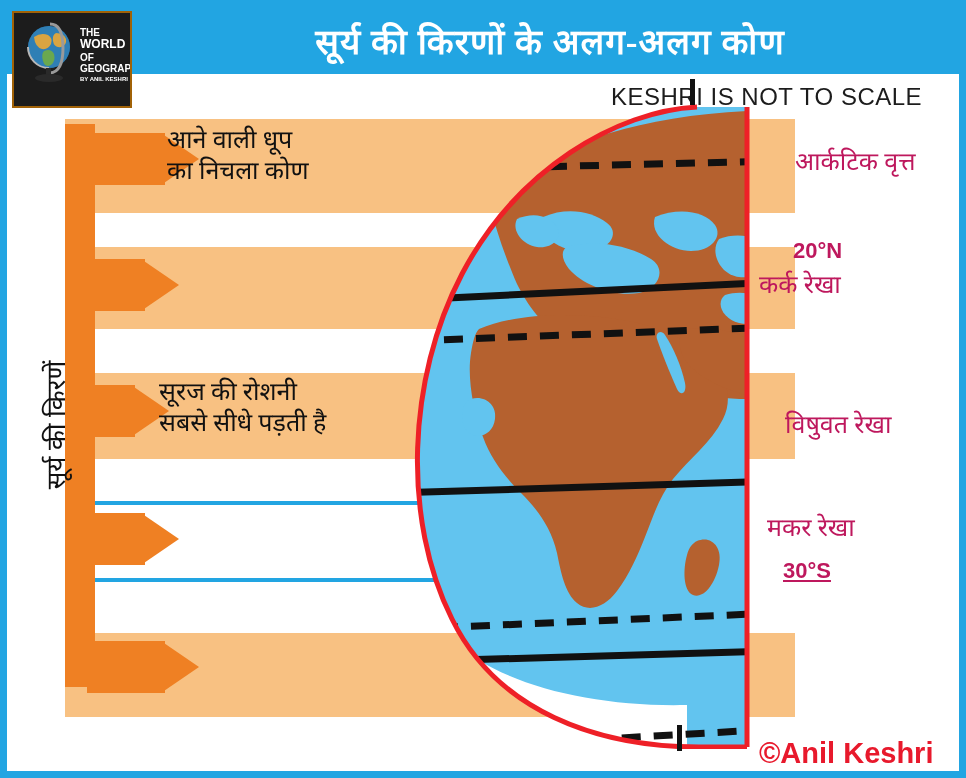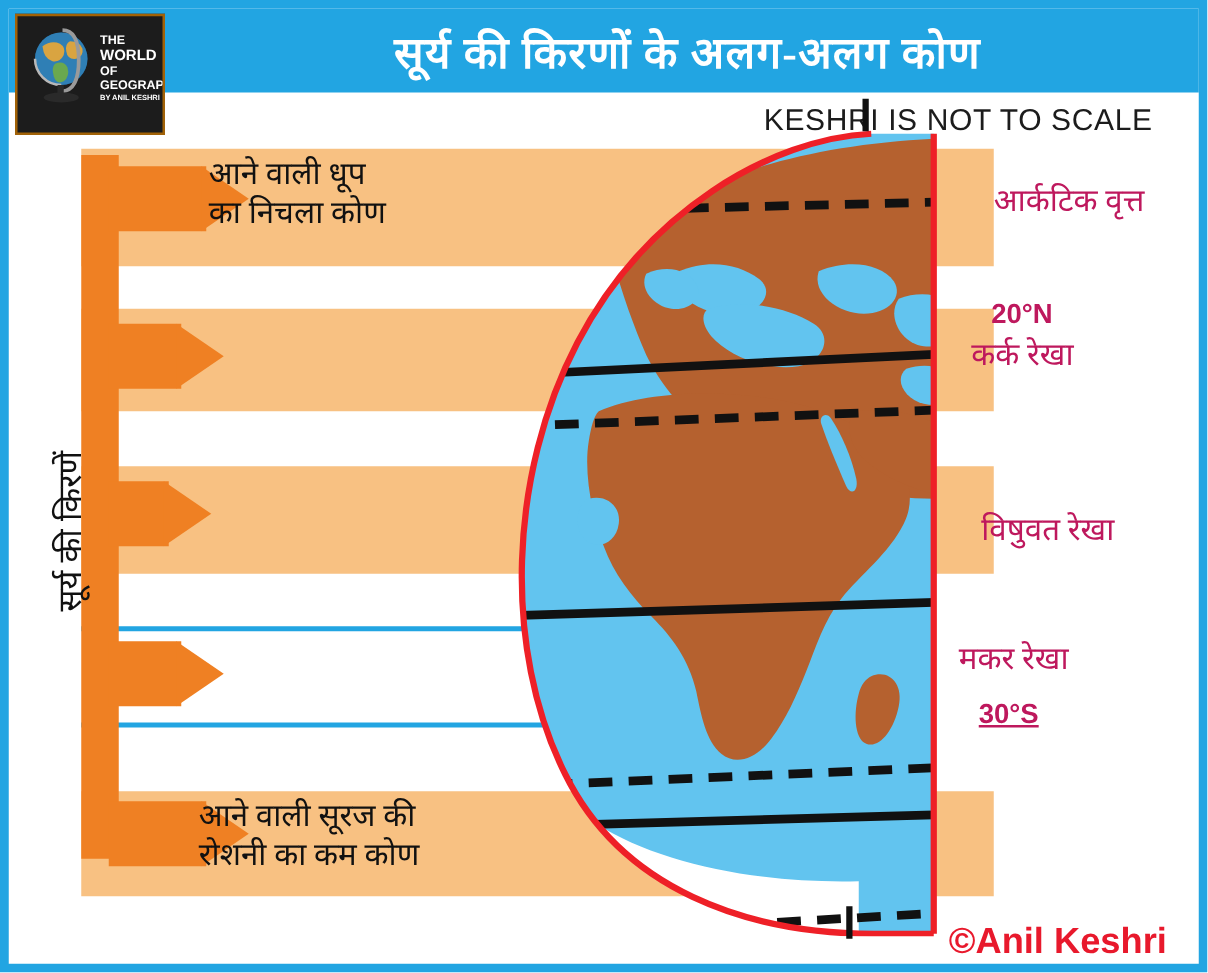--- a/index.html
+++ b/index.html
@@ -187,23 +187,23 @@
   </div>
   <div class="arrow" style="left:80px;top:634px;">
     <div class="shaft" style="width:78px;height:52px;"></div>
     <div class="head" style="left:74px;"></div>
   </div>
 
   <div class="band-label" style="left:160px;top:118px;">
     <div>आने वाली धूप</div>
     <div>का निचला कोण</div>
   </div>
-  <div class="band-label" style="left:152px;top:632px;">
-    <div>आने वाली सूरज की</div>
-    <div>रोशनी का कम कोण</div>
+  <div class="band-label" style="left:152px;top:370px;">
+    <div>सूरज की रोशनी</div>
+    <div>सबसे सीधे पड़ती है</div>
   </div>
 
   <div class="vert-label">सूर्य की किरणें</div>
 
   <div id="globe-wrap">
     <svg width="440" height="650" viewBox="0 0 440 650">
       <defs>
         <clipPath id="globeClip">
           <path d="M330 8 C250 12 150 70 95 175 C40 280 35 420 85 520 C130 612 230 648 332 648 L380 648 L380 8 Z"></path>
         </clipPath>
@@ -264,20 +264,20 @@
       <path d="M330 8 C250 12 150 70 95 175 C40 280 35 420 85 520 C130 612 230 648 332 648 L380 648" fill="none" stroke="#ee2027" stroke-width="5"></path>
       <line x1="380" y1="8" x2="380" y2="648" stroke="#ee2027" stroke-width="5"></line>
     </svg>
   </div>
 
   <div style="position:absolute;left:683px;top:72px;width:5px;height:26px;background:#111;"></div>
   <div style="position:absolute;left:670px;top:718px;width:5px;height:26px;background:#111;"></div>
 
   <div class="right-label" style="left:788px;top:140px;">आर्कटिक वृत्त</div>
   <div class="right-label sm" style="left:786px;top:231px;">20°N</div>
-  <div class="right-label" style="left:770px;top:263px;">कर्क रेखा</div>
+  <div class="right-label" style="left:752px;top:263px;">कर्क रेखा</div>
   <div class="right-label" style="left:778px;top:403px;">विषुवत रेखा</div>
   <div class="right-label" style="left:760px;top:506px;">मकर रेखा</div>
   <div class="right-label sm" style="left:776px;top:551px;text-decoration:underline;">30°S</div>
 
   <div class="copyright">©Anil Keshri</div>
 
 </div>
 
 </body></html>

